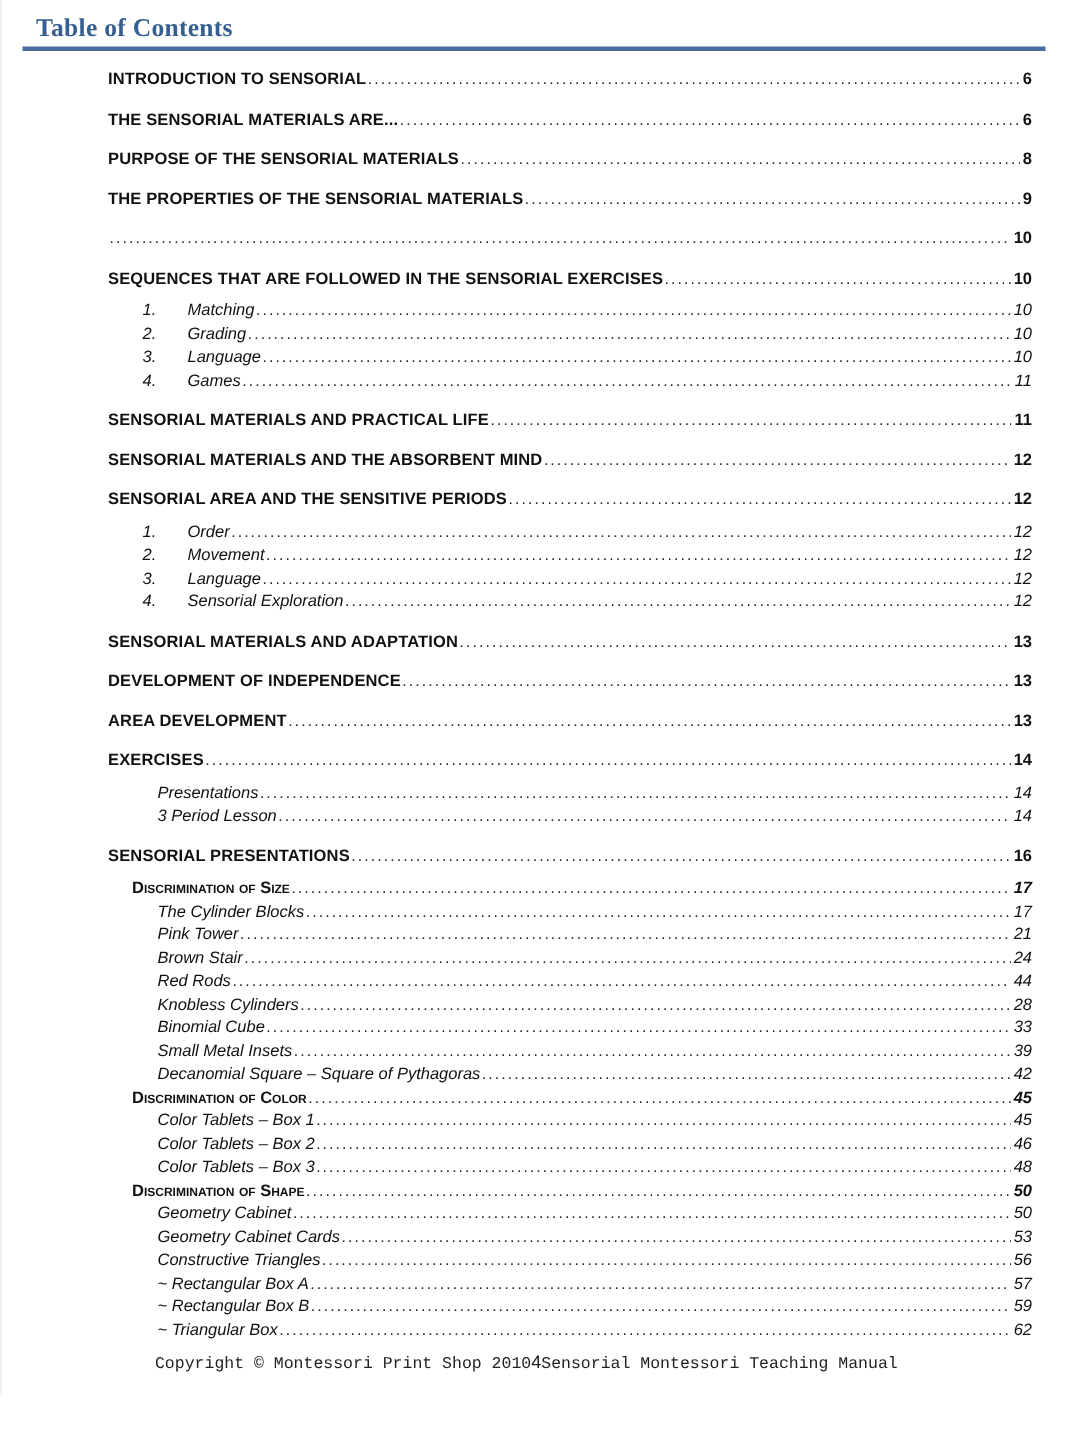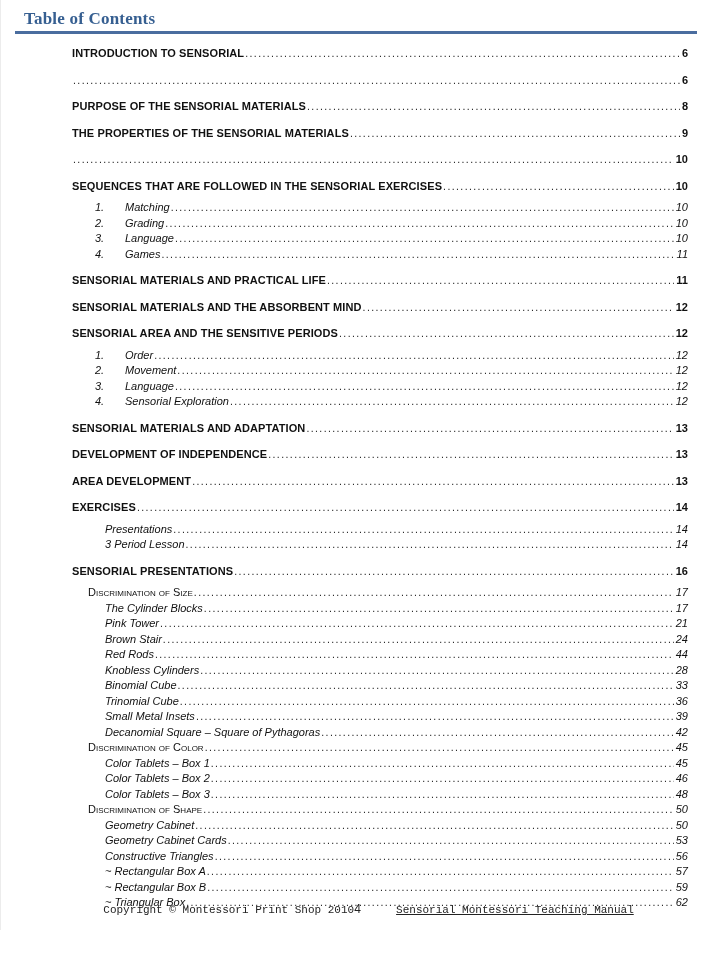--- a/index.html
+++ b/index.html
@@ -47,55 +47,56 @@
 
   .row.section { font-weight: bold; margin-top: 11px; }
   .row.section .label { letter-spacing: 0.1px; }
 
   .row.numbered { font-style: italic; padding-left: 23px; }
   .row.numbered .num { width: 30px; flex-shrink: 0; }
 
   .row.italic { font-style: italic; padding-left: 33px; }
 
   .row.smallcaps {
-    font-weight: normal; padding-left: 16px;
+    font-weight: bold; padding-left: 16px;
     font-variant: small-caps;
   }
   .row.smallcaps .pageno { font-style: italic; font-variant: normal; }
 
   .row.first-sub { margin-top: 6px; }
 
   
   .footer {
     position: absolute; left: 45px; right: 50px; bottom: 14px;
     display: flex; align-items: baseline;
     font-family: "Liberation Mono", monospace;
     font-size: 11px; color: #222;
   }
   .footer .left  { flex: 1; text-align: right; }
   .footer .mid   { flex: 0 0 auto; font-family: "Liberation Sans", sans-serif; font-size: 12px; }
-  .footer .right { flex: 1; text-align: center; text-decoration: underline; }
+  .footer .right { flex: 1; text-align: left; }
 </style>
 </head>
 <body>
 
 <div class="page">
 
   <div class="header">
     <h1 class="doc-title">Table of Contents</h1>
     <div class="title-rule"></div>
   </div>
 
   <div class="toc" id="toc">
       <div class="row section">
         <span class="label">INTRODUCTION TO SENSORIAL</span>
         <span class="leader"></span>
         <span class="pageno">6</span>
       </div>
       <div class="row section">
+        <span class="label">THE SENSORIAL MATERIALS ARE...</span>
         <span class="leader"></span>
         <span class="pageno">6</span>
       </div>
       <div class="row section">
         <span class="label">PURPOSE OF THE SENSORIAL MATERIALS</span>
         <span class="leader"></span>
         <span class="pageno">8</span>
       </div>
       <div class="row section">
         <span class="label">THE PROPERTIES OF THE SENSORIAL MATERIALS</span>
@@ -236,25 +237,20 @@
       </div>
       <div class="row italic">
         <span class="label">Knobless Cylinders</span>
         <span class="leader"></span>
         <span class="pageno">28</span>
       </div>
       <div class="row italic">
         <span class="label">Binomial Cube</span>
         <span class="leader"></span>
         <span class="pageno">33</span>
-      </div>
-      <div class="row italic">
-        <span class="label">Trinomial Cube</span>
-        <span class="leader"></span>
-        <span class="pageno">36</span>
       </div>
       <div class="row italic">
         <span class="label">Small Metal Insets</span>
         <span class="leader"></span>
         <span class="pageno">39</span>
       </div>
       <div class="row italic">
         <span class="label">Decanomial Square – Square of Pythagoras</span>
         <span class="leader"></span>
         <span class="pageno">42</span>

